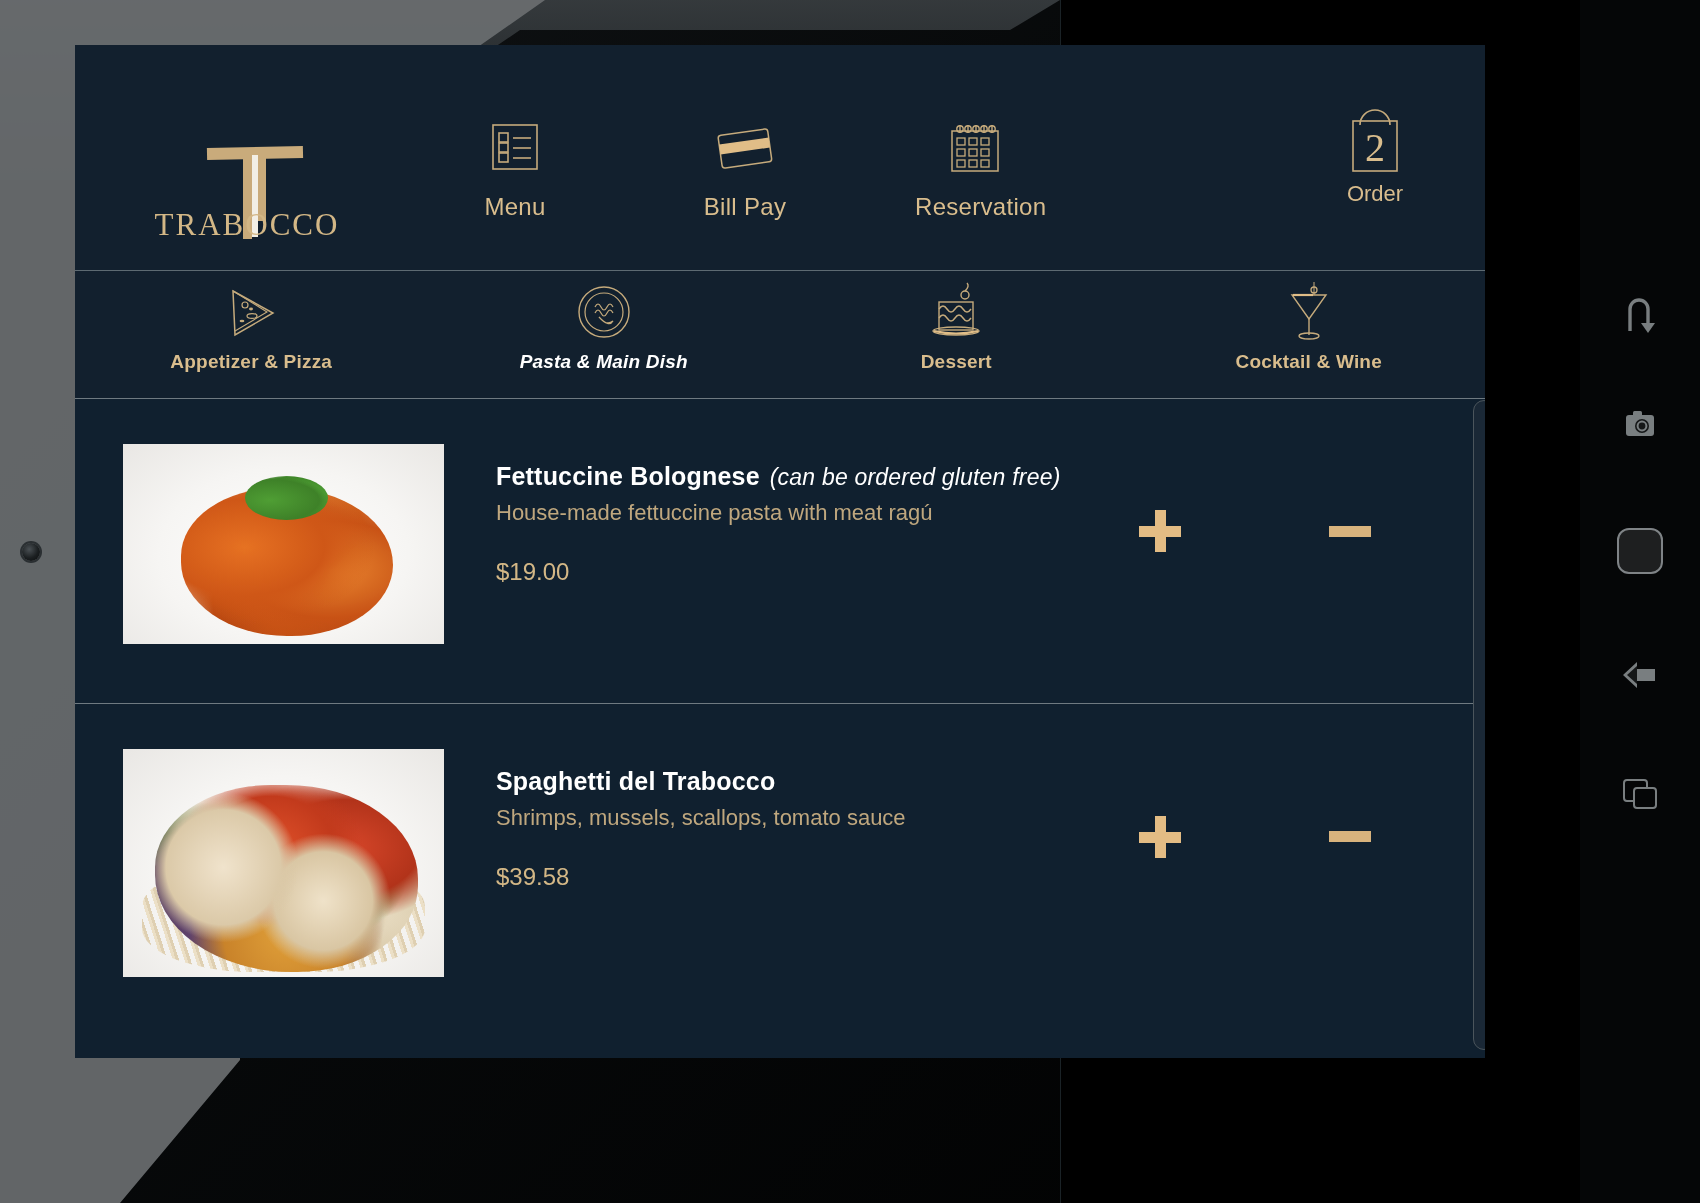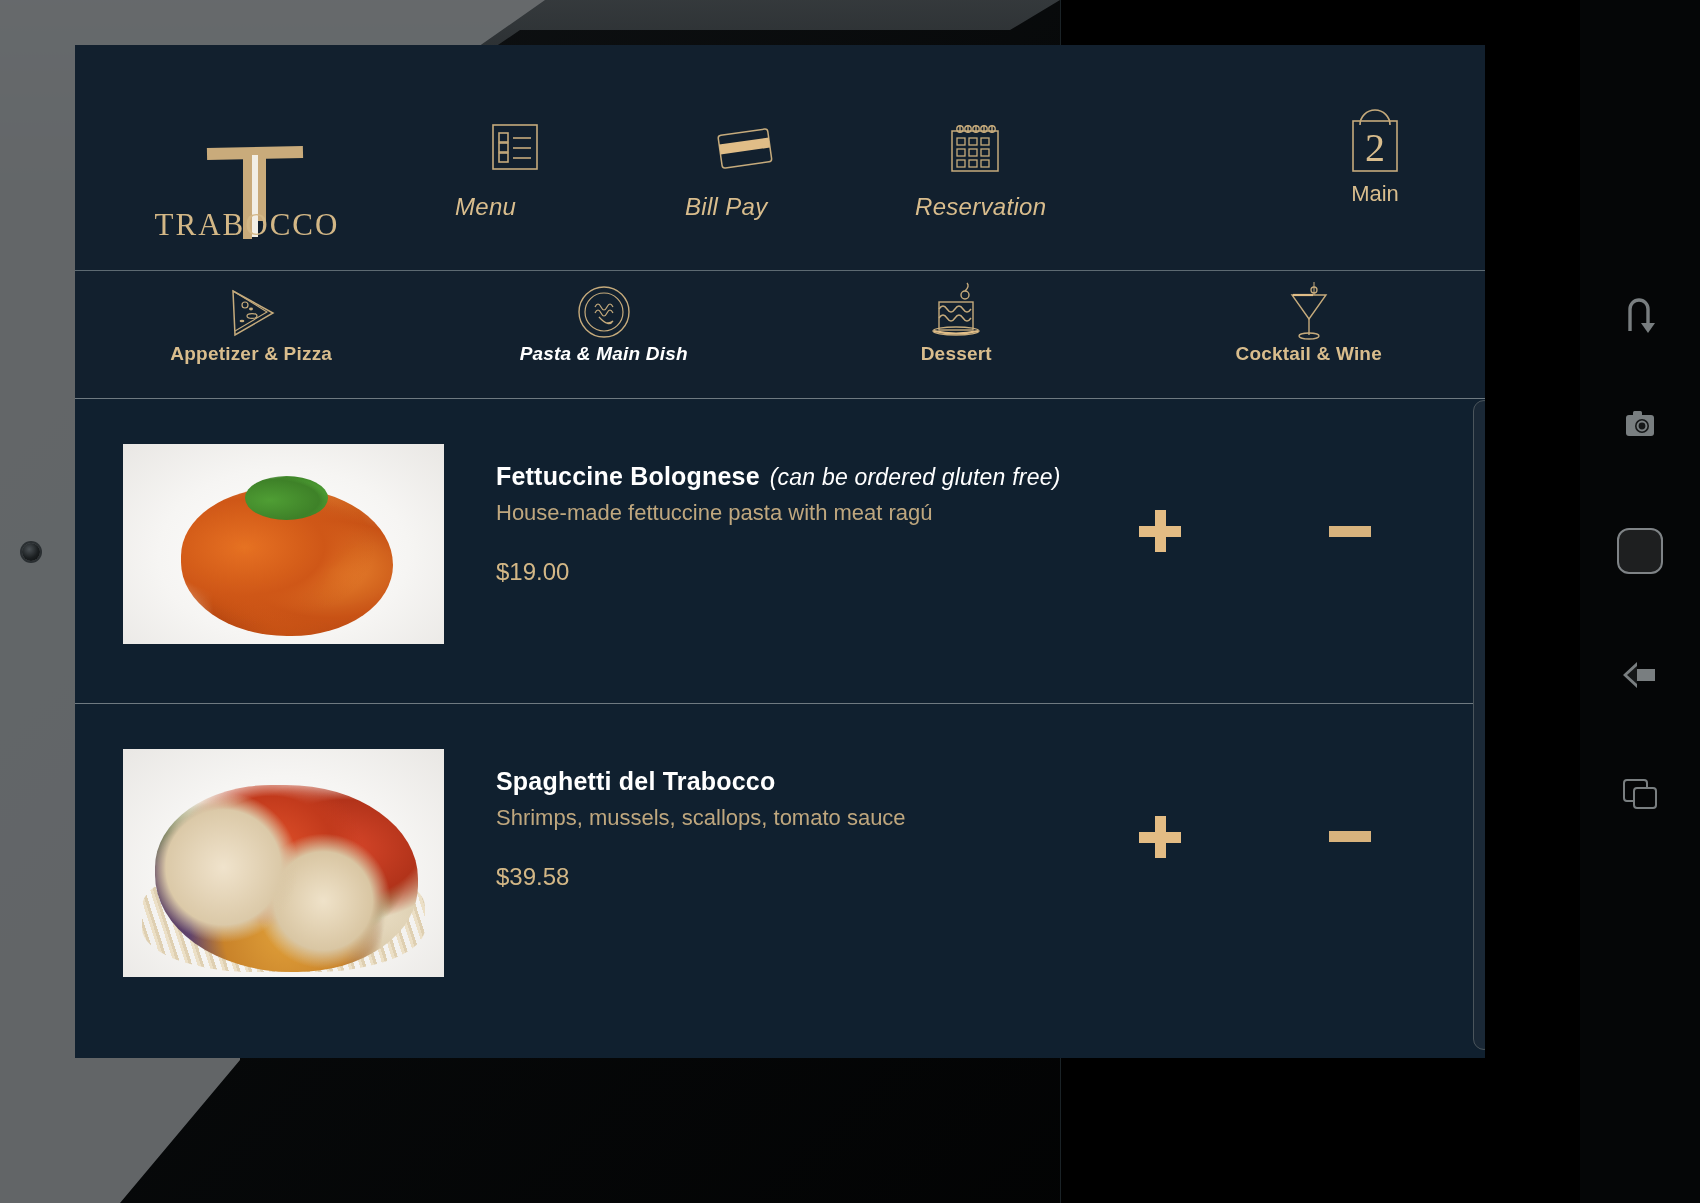--- a/index.html
+++ b/index.html
@@ -94,39 +94,39 @@
     text-align:center;
     font-family:"Liberation Serif", serif;
     font-size:31px; letter-spacing:2px;
     color:#d3b786;
   }
 
   .topnav{
     position:absolute; left:380px; top:74px;
     display:flex; gap:110px; align-items:flex-start;
   }
-  .topnav-item{ width:120px; cursor:pointer;font-style:italic; }
+  .topnav-item{ width:120px; text-align:center; cursor:pointer; }
   .topnav-ico{ height:60px; display:flex; align-items:center; justify-content:center; }
   .topnav-lbl{ margin-top:14px; font-size:24px; color:#d9bd8d; letter-spacing:.3px; }
 
   .order{
     position:absolute; right:50px; top:50px; width:120px; text-align:center; cursor:pointer;
   }
   .order-ico{ height:84px; display:flex; align-items:center; justify-content:center; }
   .order-lbl{ font-size:22px; color:#d9bd8d; margin-top:2px; }
 
   
   .tabs{
     position:relative; height:128px;
     border-bottom:1px solid #6f7a81;
     display:flex; background:#12202e;
   }
   .tab{ flex:1; text-align:center; cursor:pointer; padding-top:10px; }
   .tab-ico{ height:62px; display:flex; align-items:center; justify-content:center; }
-  .tab-lbl{ font-size:19px; font-weight:bold; color:#d9bd8d; letter-spacing:.2px; }
+  .tab-lbl{ margin-top:8px; font-size:19px; font-weight:bold; color:#d9bd8d; letter-spacing:.2px; }
   .tab.active .tab-lbl{ color:#ffffff;font-style:italic; }
 
   
   .list{ position:relative; height:659px; overflow:hidden; }
   .row{
     position:relative; display:flex; align-items:flex-start;
     height:305px; padding:45px 0 0 48px;
     border-bottom:1px solid #6f7a81;
   }
   .row:last-child{ border-bottom:none; }
@@ -289,21 +289,21 @@
       </div>
 
       <div class="order">
         <div class="order-ico">
           <svg width="78" height="84" viewBox="0 0 78 84">
             <path d="M24 30 A15 15 0 0 1 54 30" fill="none" stroke="#c6ab7c" stroke-width="1.6"></path>
             <rect x="17" y="26" width="44" height="50" fill="none" stroke="#c6ab7c" stroke-width="1.6"></rect>
             <text x="39" y="66" text-anchor="middle" font-family="Liberation Serif, serif" font-size="40" fill="#d9bd8d">2</text>
           </svg>
         </div>
-        <div class="order-lbl">Main</div>
+        <div class="order-lbl">Order</div>
       </div>
     </div>
 
     <div class="tabs">
 
       <div class="tab">
         <div class="tab-ico">
           <svg width="60" height="58" viewBox="0 0 60 58">
             <path d="M12 8 L52 30 L14 52 Z" fill="none" stroke="#c6ab7c" stroke-width="1.5"></path>
             <path d="M12 8 L46 29 L14 48" fill="none" stroke="#c6ab7c" stroke-width="1.1"></path>

